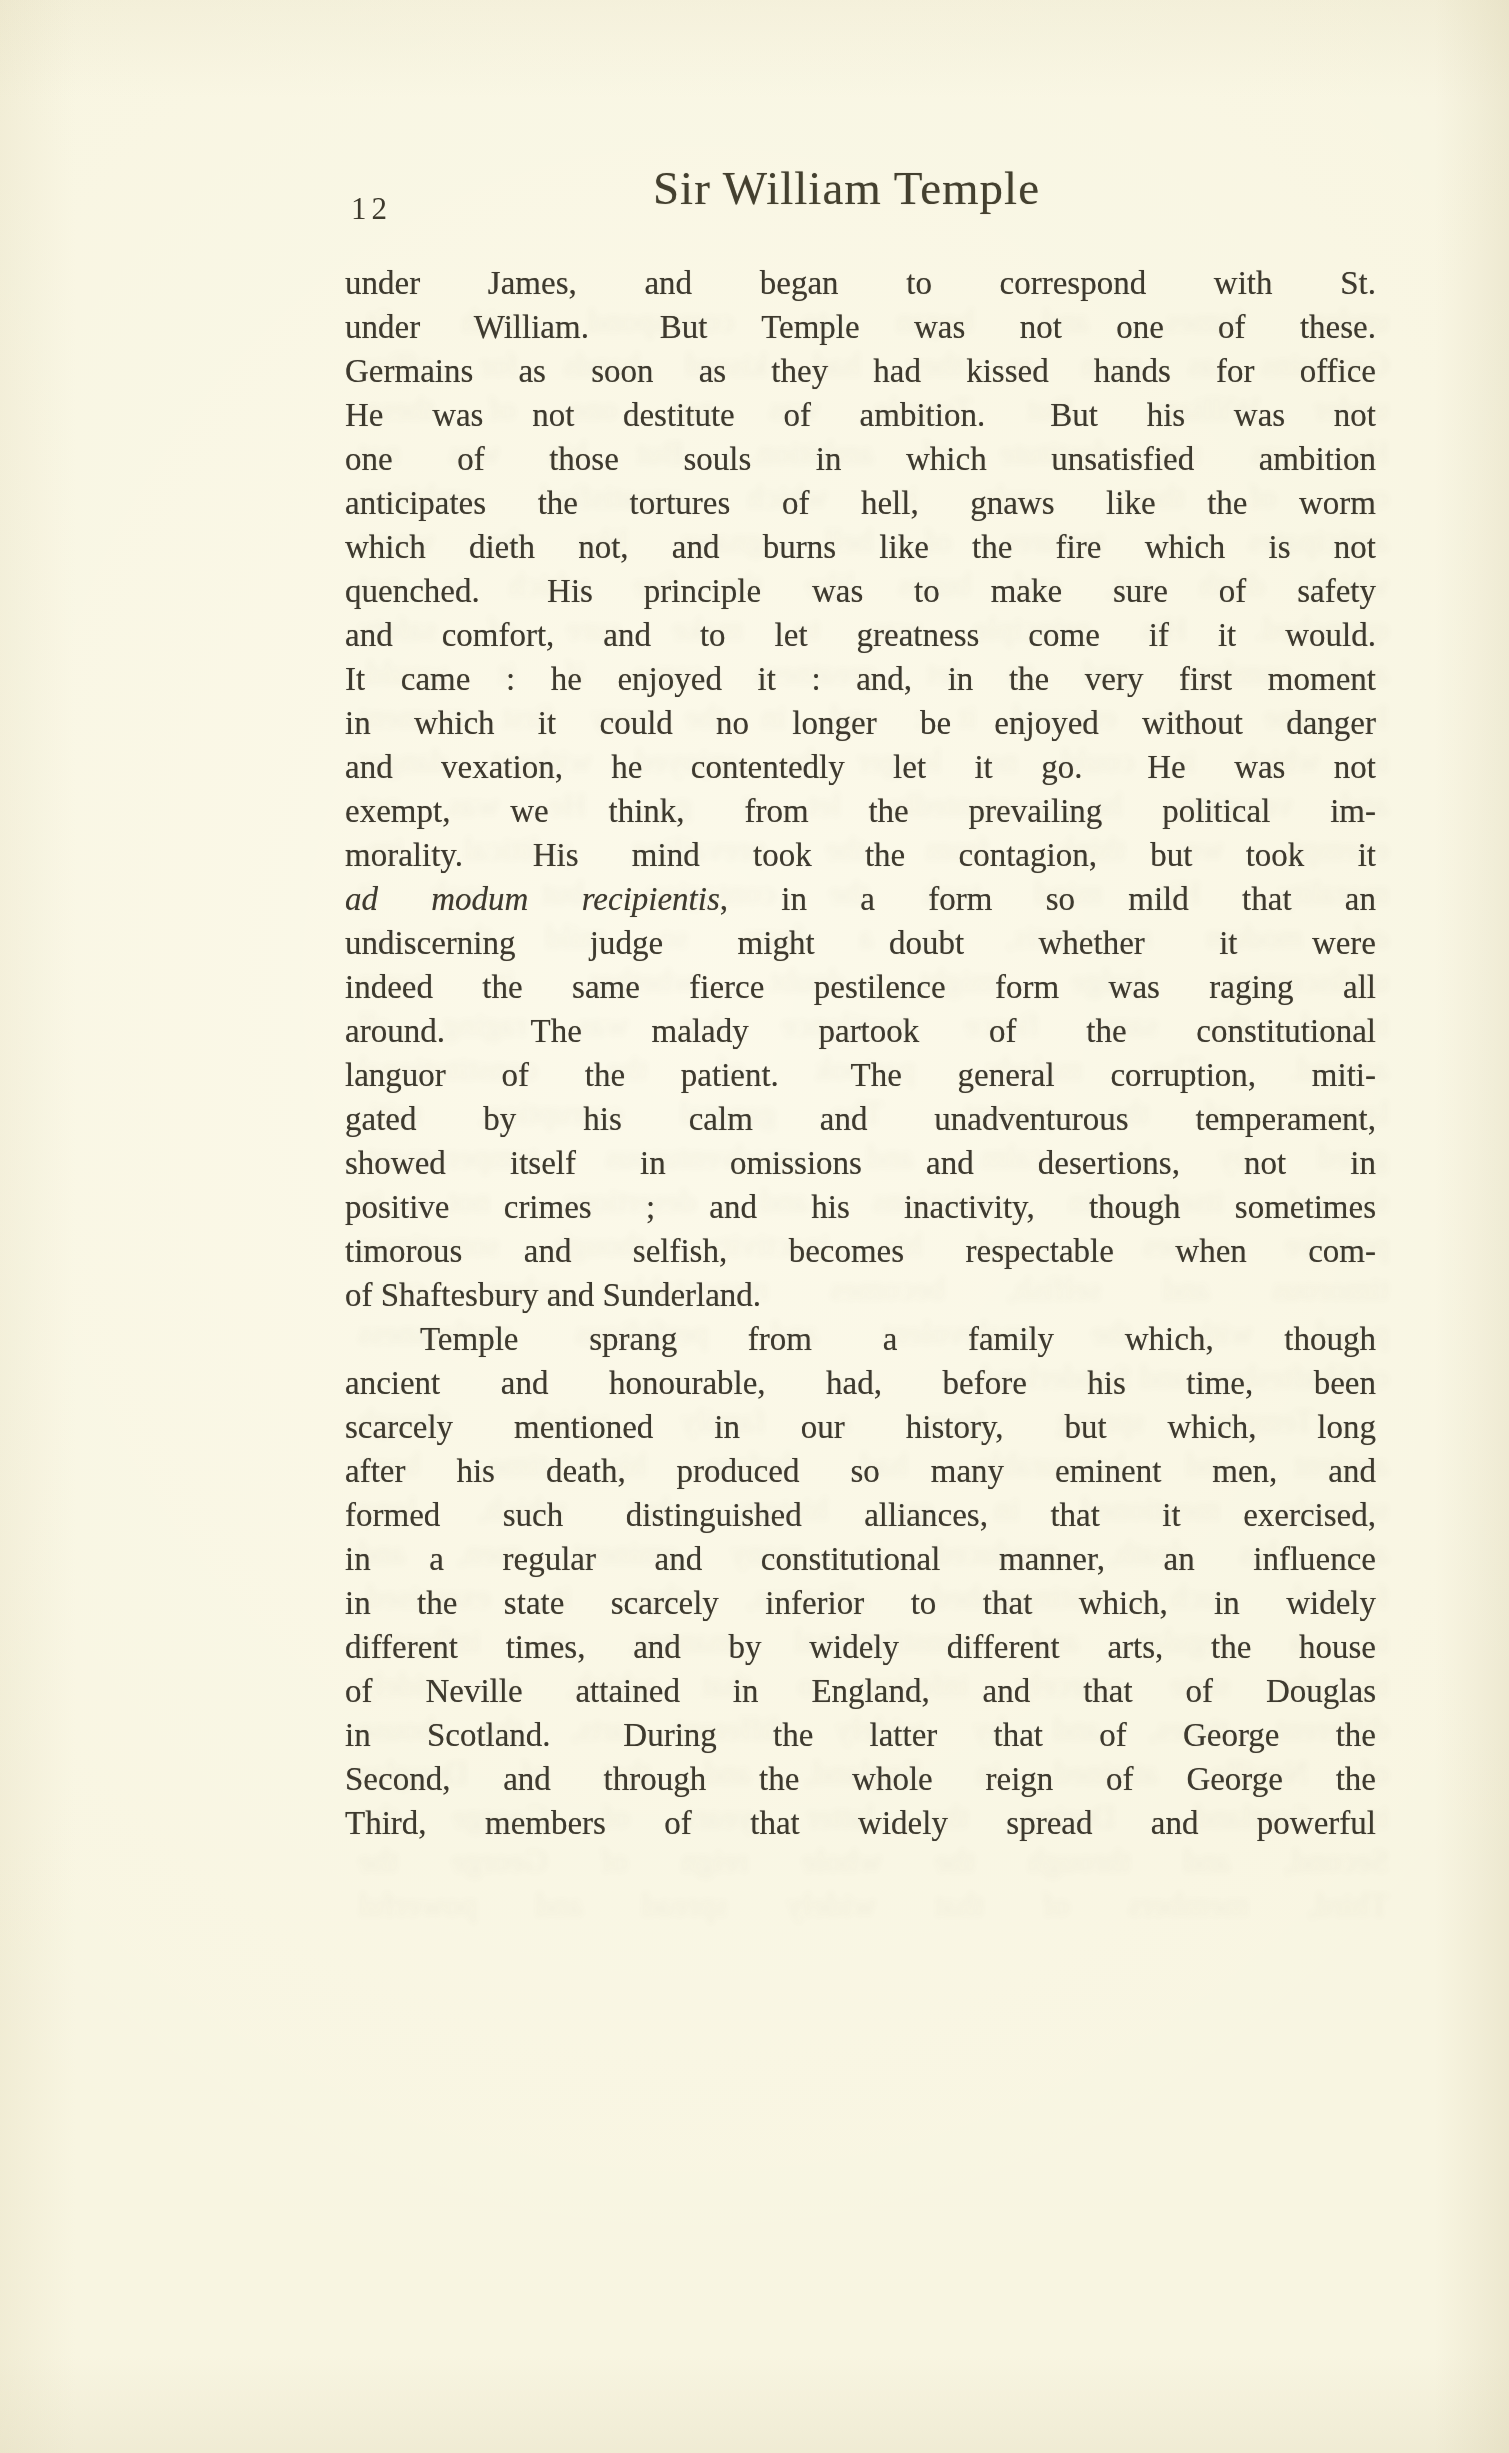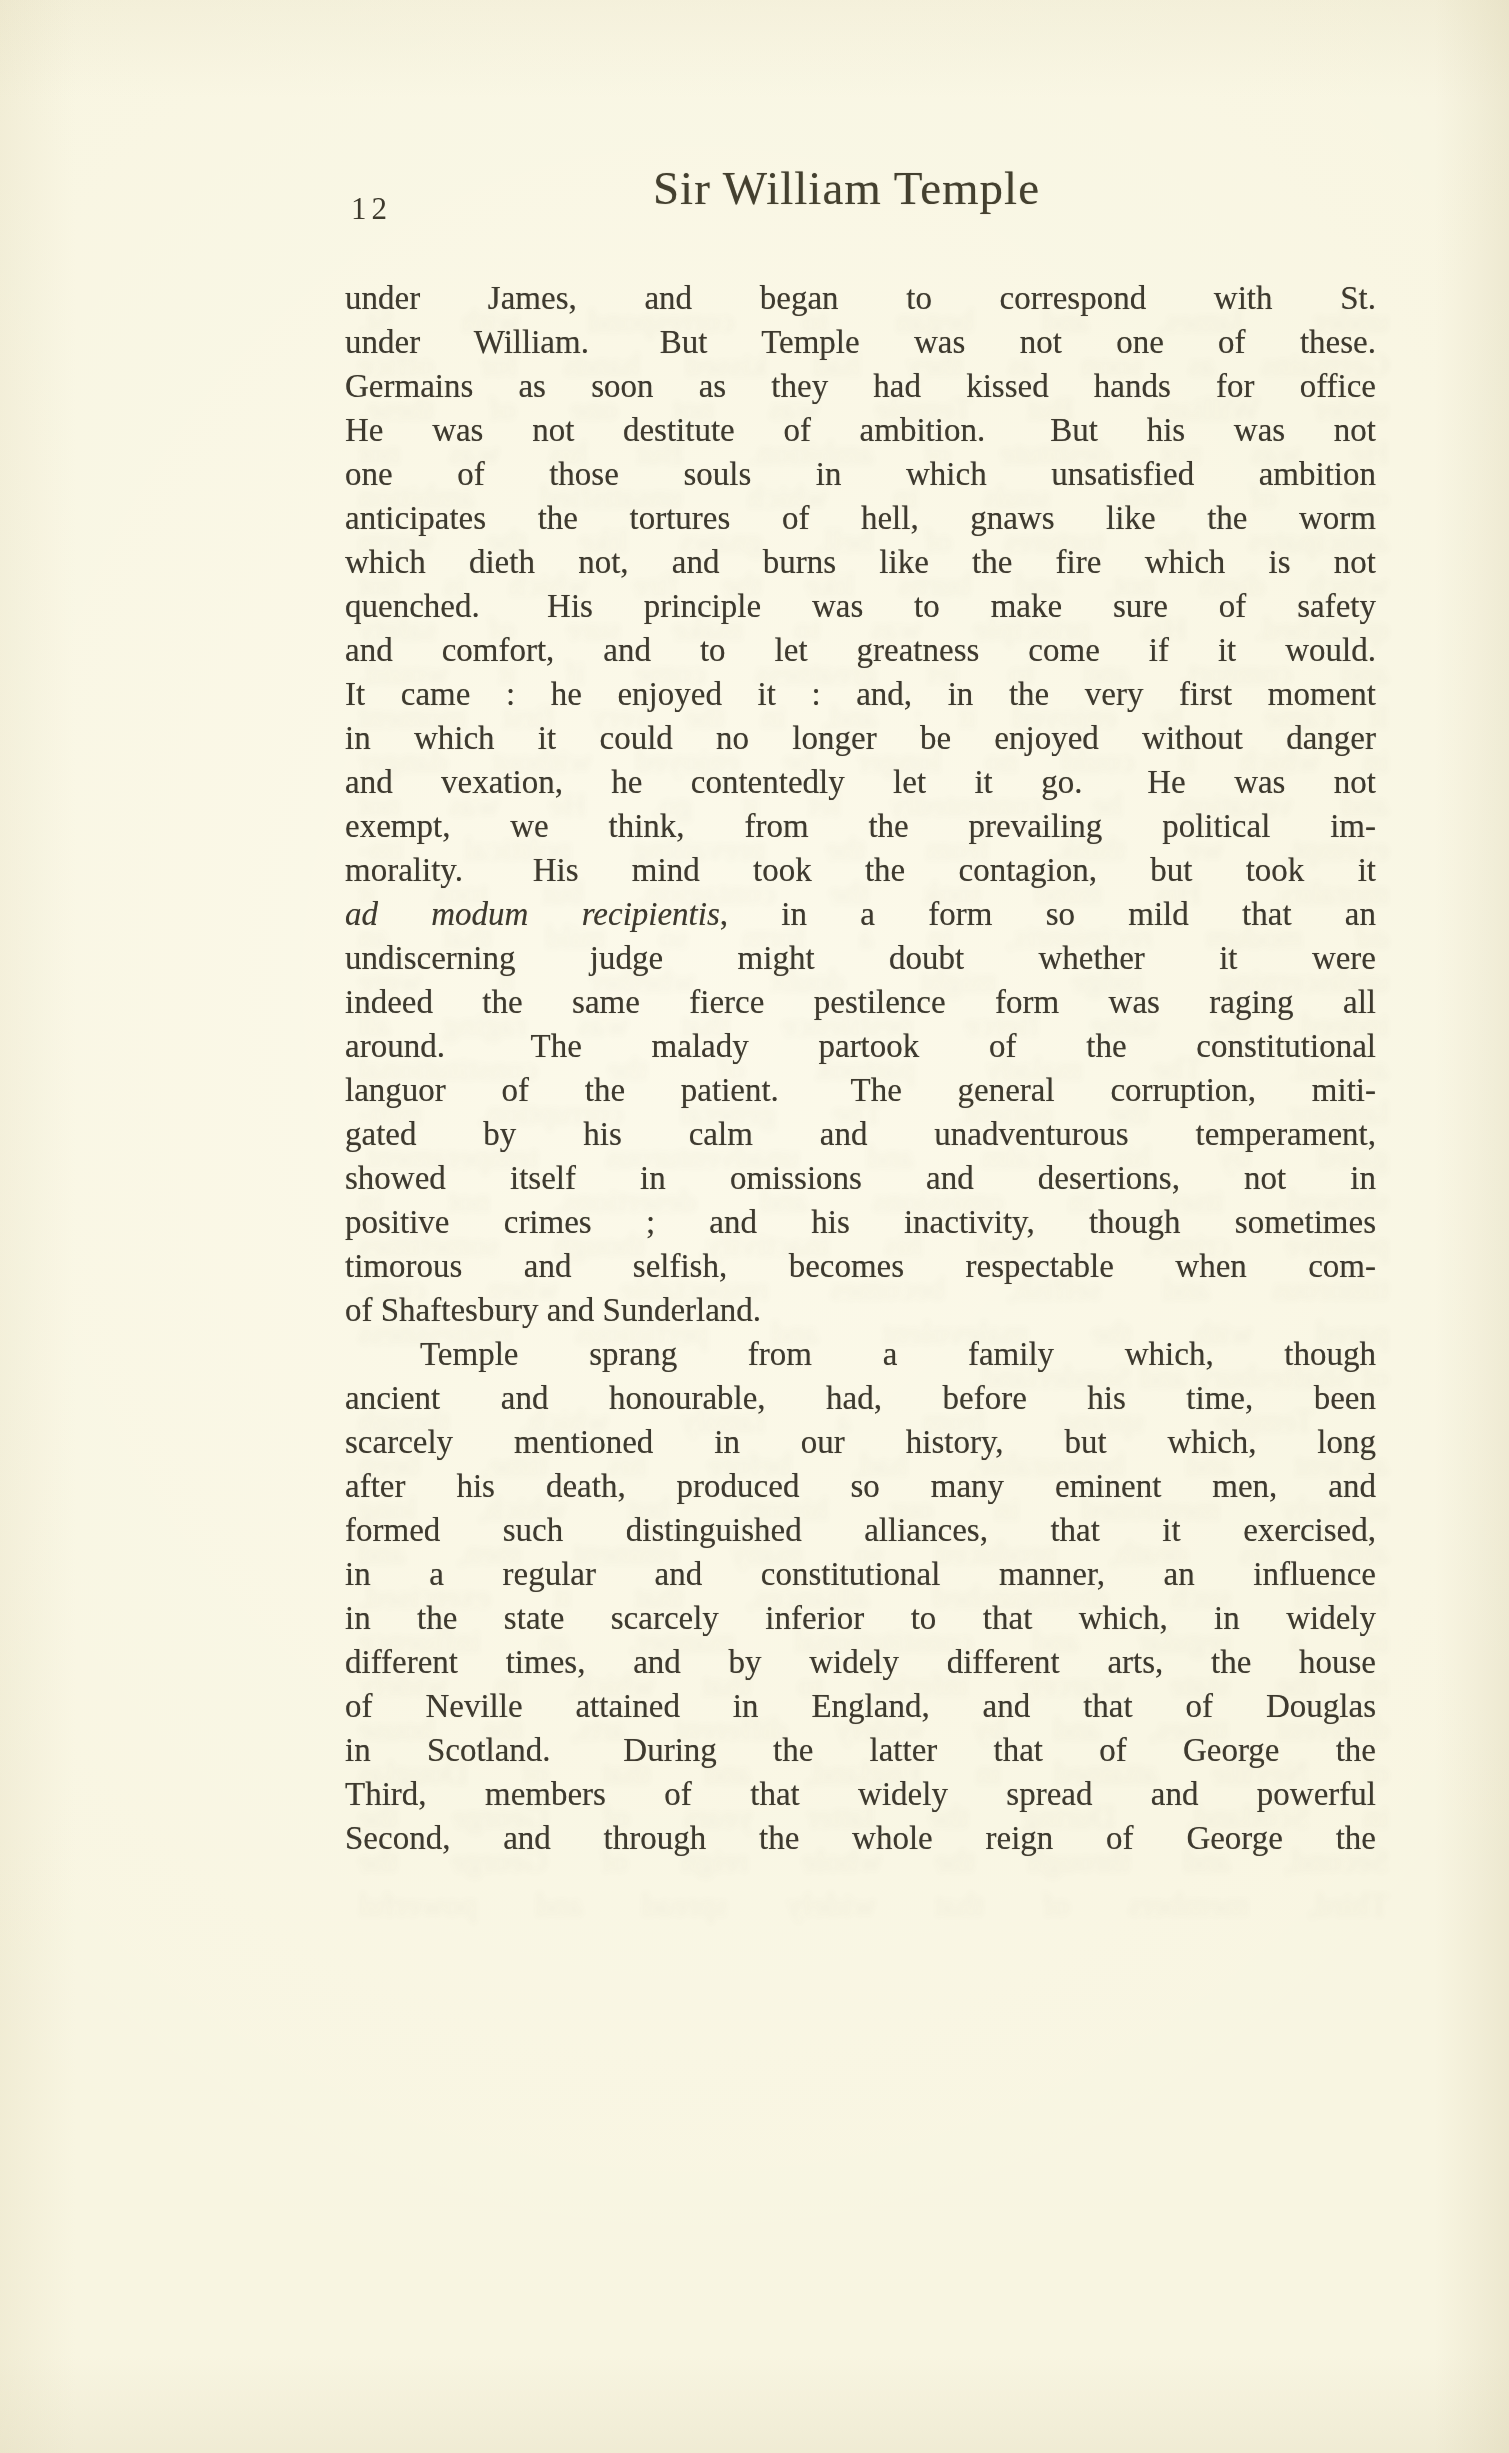--- a/index.html
+++ b/index.html
@@ -58,21 +58,21 @@
     transform: translateX(-14px);
     font-size: 47px;
     letter-spacing: 1px;
     color: #44402f;
     text-shadow: 0 0 1px rgba(68,64,47,0.45);
     white-space: nowrap;
   }
   .bodytext {
     position: absolute;
     left: 345px;
-    top: 276px;
+    top: 261px;
     width: 1031px;
     font-size: 33px;
     line-height: 44px;
     color: #3e3a2f;
     text-shadow: 0 0 0.7px rgba(62,58,47,0.55);
   }
   .line {
     text-align: justify;
     text-align-last: justify;
     text-justify: inter-word;
@@ -160,17 +160,17 @@
       <div class="line indent"><span>Temple sprang from a family which, though</span></div>
       <div class="line"><span>ancient and honourable, had, before his time, been</span></div>
       <div class="line"><span>scarcely mentioned in our history, but which, long</span></div>
       <div class="line"><span>after his death, produced so many eminent men, and</span></div>
       <div class="line"><span>formed such distinguished alliances, that it exercised,</span></div>
       <div class="line"><span>in a regular and constitutional manner, an influence</span></div>
       <div class="line"><span>in the state scarcely inferior to that which, in widely</span></div>
       <div class="line"><span>different times, and by widely different arts, the house</span></div>
       <div class="line"><span>of Neville attained in England, and that of Douglas</span></div>
       <div class="line"><span>in Scotland.  During the latter that of George the</span></div>
+      <div class="line"><span>Second, and through the whole reign of George the</span></div>
       <div class="line"><span>Third, members of that widely spread and powerful</span></div>
-      <div class="line"><span>Second, and through the whole reign of George the</span></div>
     </div>
 </div>
 
 
 </body></html>

